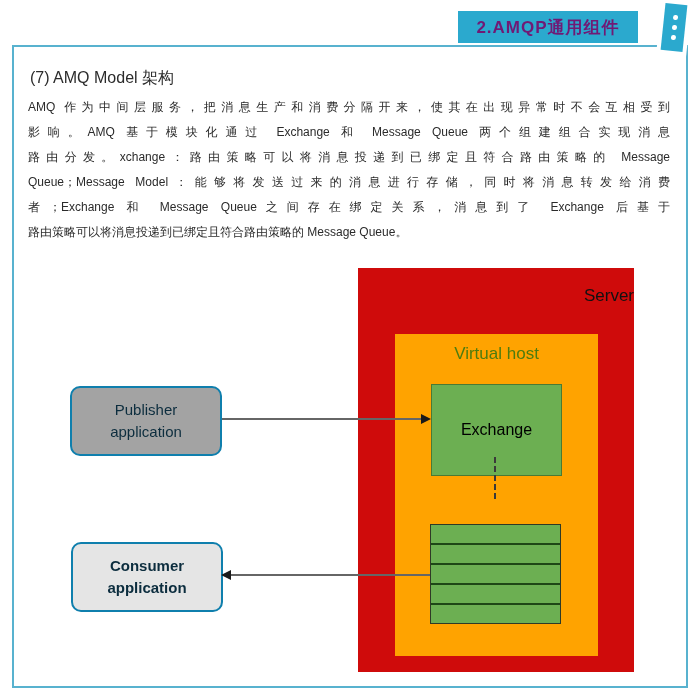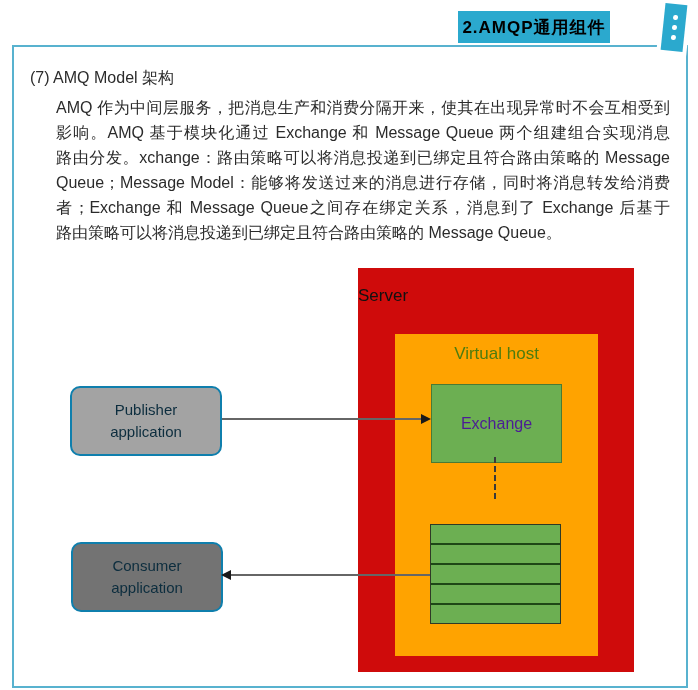--- a/index.html
+++ b/index.html
@@ -1,47 +1,47 @@
 <!DOCTYPE html>
 <html><head>
 <meta charset="utf-8">
 <style>
   html,body{margin:0;padding:0;background:#ffffff;}
   #page{position:relative;width:698px;height:690px;background:#ffffff;overflow:hidden;
         font-family:"Liberation Sans","DejaVu Sans",sans-serif;}
 
   
-  .header-tab{position:absolute;left:458px;top:11px;width:152px;height:32px;
+  .header-tab{position:absolute;left:458px;top:11px;width:180px;height:32px;
     display:flex;align-items:center;justify-content:center;
-    color:#000000;font-size:17px;font-weight:bold;letter-spacing:1px;z-index:5;}
+    color:#701a75;font-size:17px;font-weight:bold;letter-spacing:1px;z-index:5;}
   .dots{position:absolute;left:663px;top:4px;width:22px;height:47px;
     transform:rotate(6deg);z-index:6;box-shadow:0 0 0 4px #ffffff;
     display:flex;flex-direction:column;align-items:center;justify-content:center;gap:5px;}
   .dots i{width:5px;height:5px;border-radius:50%;background:#ffffff;}
 
   
   .frame{position:absolute;left:12px;top:45px;width:676px;height:643px;
     border:2px solid #58b2cf;box-sizing:border-box;background:#ffffff;z-index:1;}
 
   .title{position:absolute;left:30px;top:68px;font-size:16px;color:#2b2b2b;z-index:2;}
   .para{position:absolute;left:28px;top:95px;width:642px;z-index:2;color:#2b2b2b;}
-  .para .line{font-size:16px;line-height:25px;height:25px;white-space:nowrap;
-    text-align:justify;text-align-last:justify;margin-left:28px;}
+  .para .line{font-size:12px;line-height:25px;height:25px;white-space:nowrap;
+    text-align:justify;text-align-last:justify;}
   .para .line.last{text-align-last:left;}
 
   
   .box{position:absolute;box-sizing:border-box;}
   .server{left:358px;top:268px;width:276px;height:404px;z-index:2;}
-  .server-label{position:absolute;left:358px;top:286px;width:276px;text-align:left;
+  .server-label{position:absolute;left:358px;top:286px;width:276px;text-align:right;
     font-size:17px;color:#111111;z-index:3;}
   .vhost{left:395px;top:334px;width:203px;height:322px;z-index:3;}
   .vhost-label{position:absolute;left:395px;top:344px;width:203px;text-align:center;
     font-size:17px;color:#4d7c0f;z-index:4;}
-  .exchange{left:431px;top:384px;width:131px;height:79px;border:1px solid #4a7a35;
-    display:flex;align-items:center;justify-content:center;font-size:16px;color:#4c1d95;z-index:4;}
+  .exchange{left:431px;top:384px;width:131px;height:92px;border:1px solid #4a7a35;
+    display:flex;align-items:center;justify-content:center;font-size:16px;color:#000000;z-index:4;}
   .dashed-line{position:absolute;left:494px;top:457px;height:42px;width:0;
     border-left:2px dashed #3a3a3a;z-index:4;}
   .mq-label{position:absolute;left:430px;top:484px;width:131px;text-align:center;
     font-size:16px;line-height:23px;color:#111111;white-space:pre-line;z-index:4;margin-top:40px;}
   .queue{left:430px;top:524px;width:131px;height:100px;border:1px solid #2f3a26;
     display:flex;flex-direction:column;z-index:5;}
   .queue .row{flex:1;}
   .queue .row + .row{border-top:2px solid #1e4716;}
 
   .appbox{position:absolute;width:152px;height:70px;border-radius:10px;
@@ -98,21 +98,21 @@
   <div class="box queue" style="background: rgb(108, 175, 82);">
     <div class="row"></div>
     <div class="row"></div>
     <div class="row"></div>
     <div class="row"></div>
     <div class="row"></div>
   </div>
 
   <div class="appbox publisher" style="background: #a3a3a3; border-color: rgb(15, 127, 173);">Publisher
 application</div>
-  <div class="appbox consumer" style="background: #737373; border-color: rgb(15, 127, 173);">Consumer
+  <div class="appbox consumer" style="background: #e5e5e5; border-color: rgb(15, 127, 173); font-weight: bold;">Consumer
 application</div>
 
   <div class="hline" style="left:222px;top:418px;width:200px;"></div>
   <div class="arrowhead head-right" style="left:421px;top:414px;"></div>
 
   <div class="hline" style="left:231px;top:574px;width:199px;"></div>
   <div class="arrowhead head-left" style="left:221px;top:570px;"></div>
 
 </div>
 

